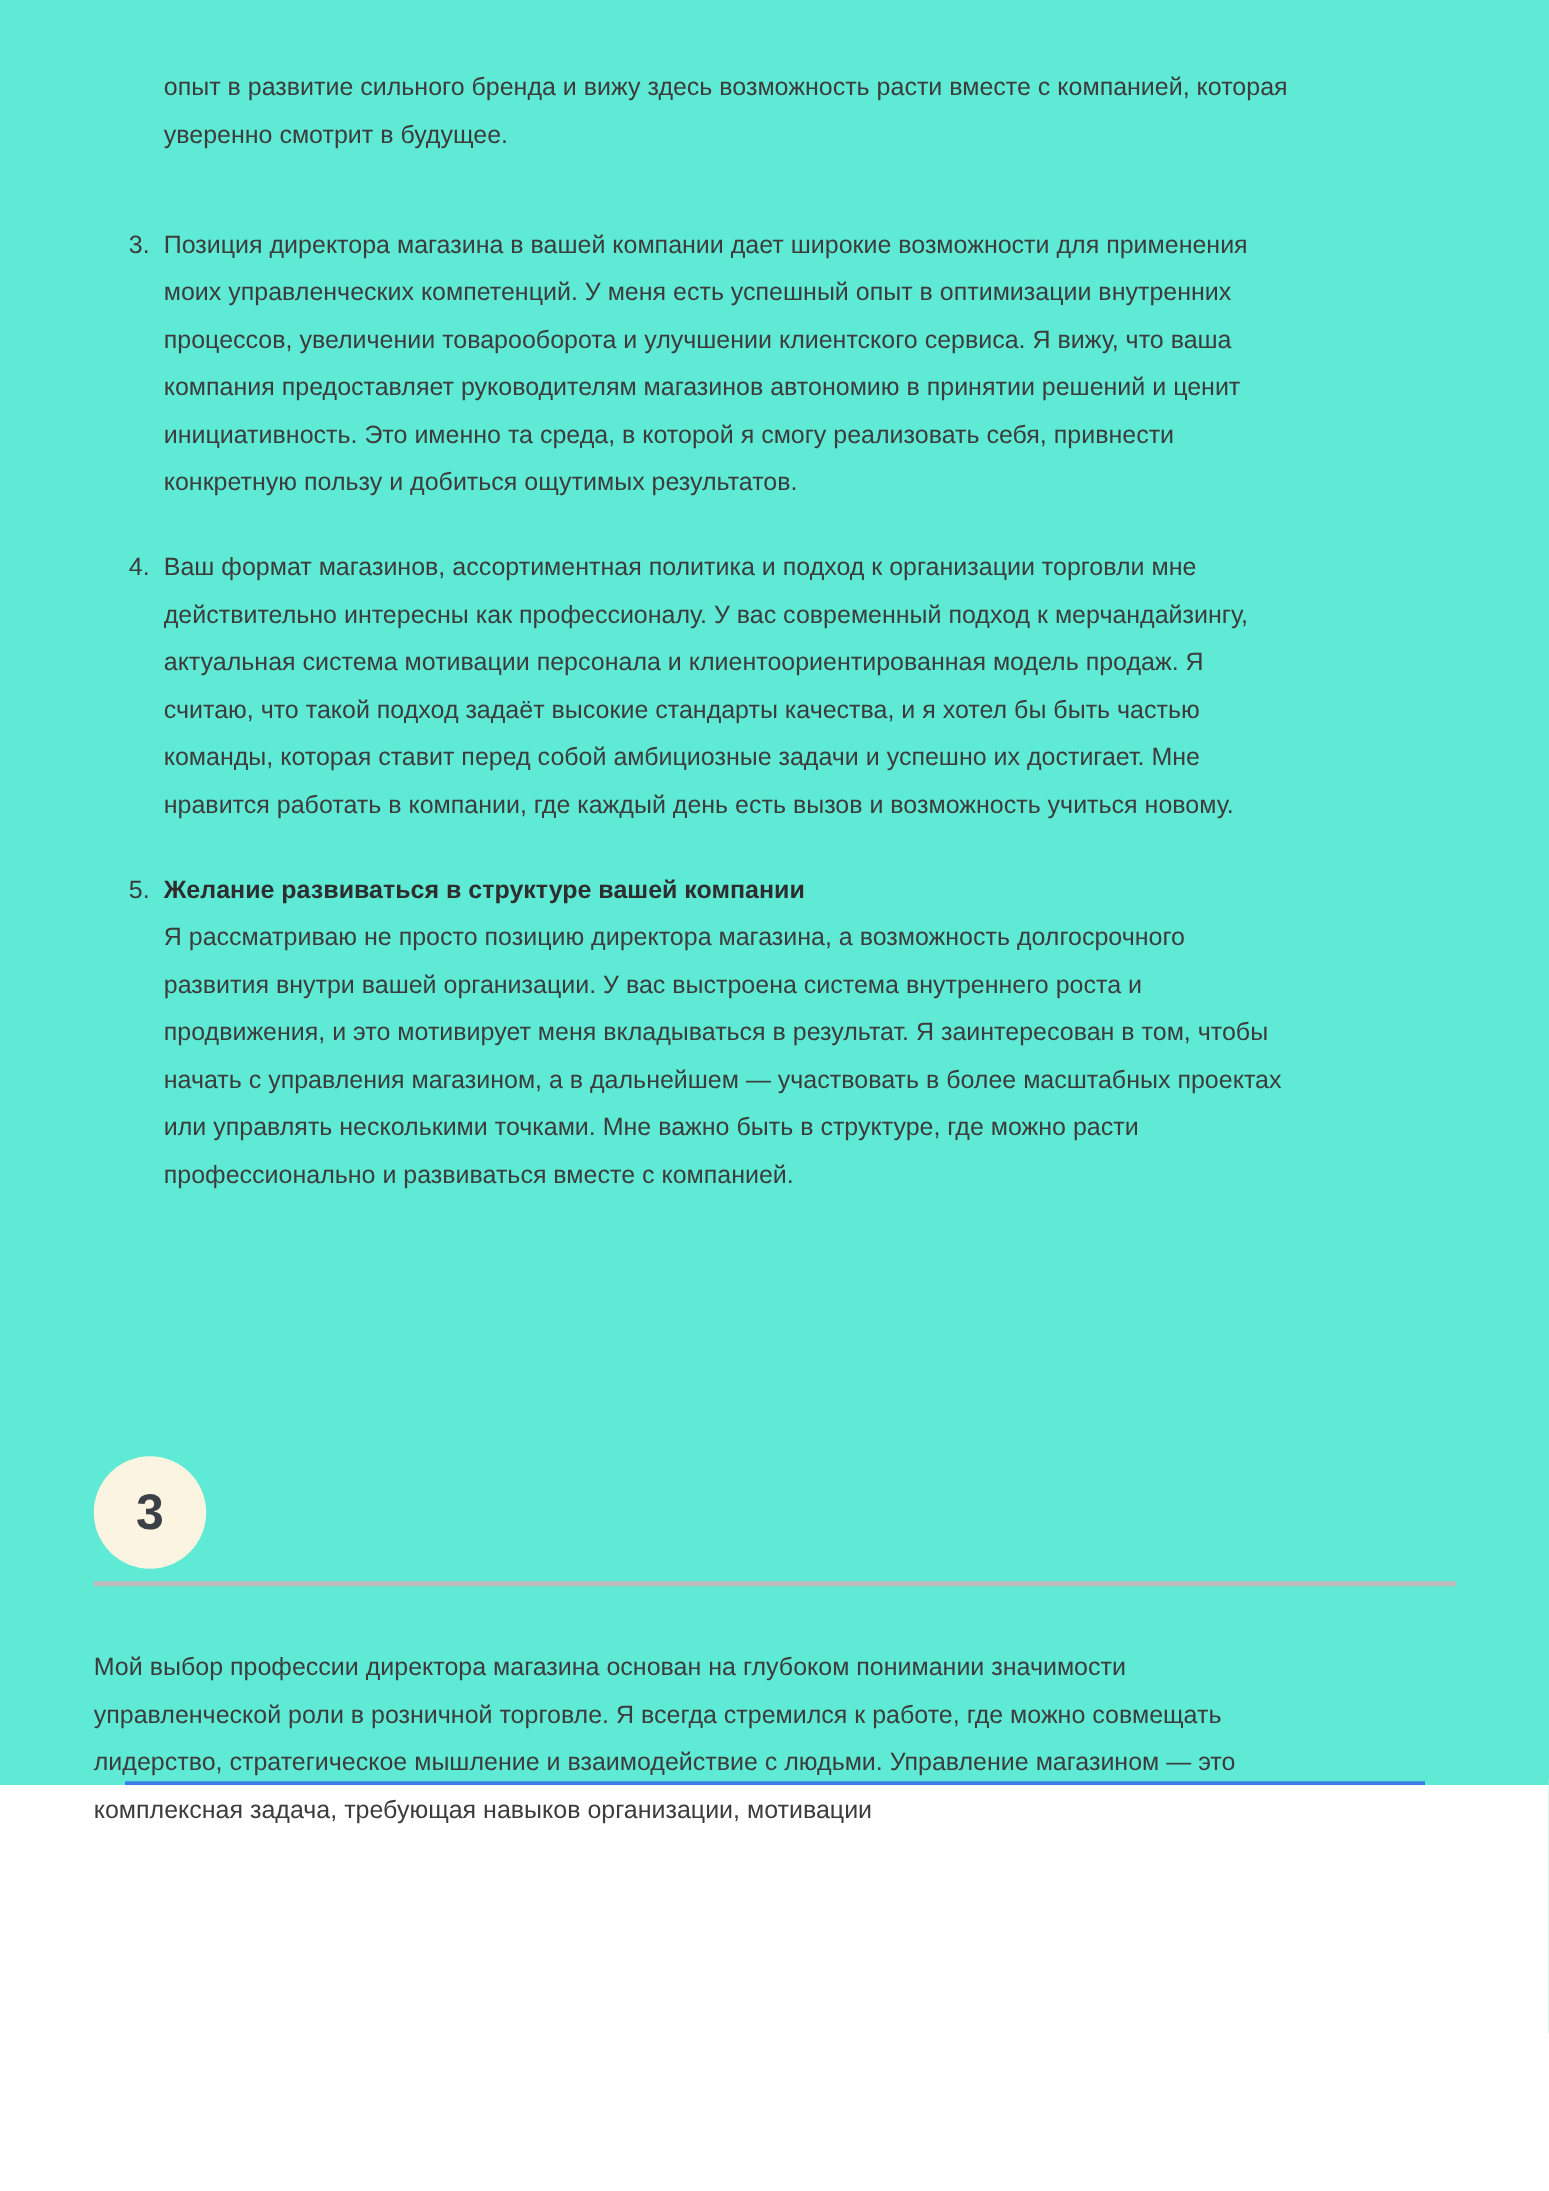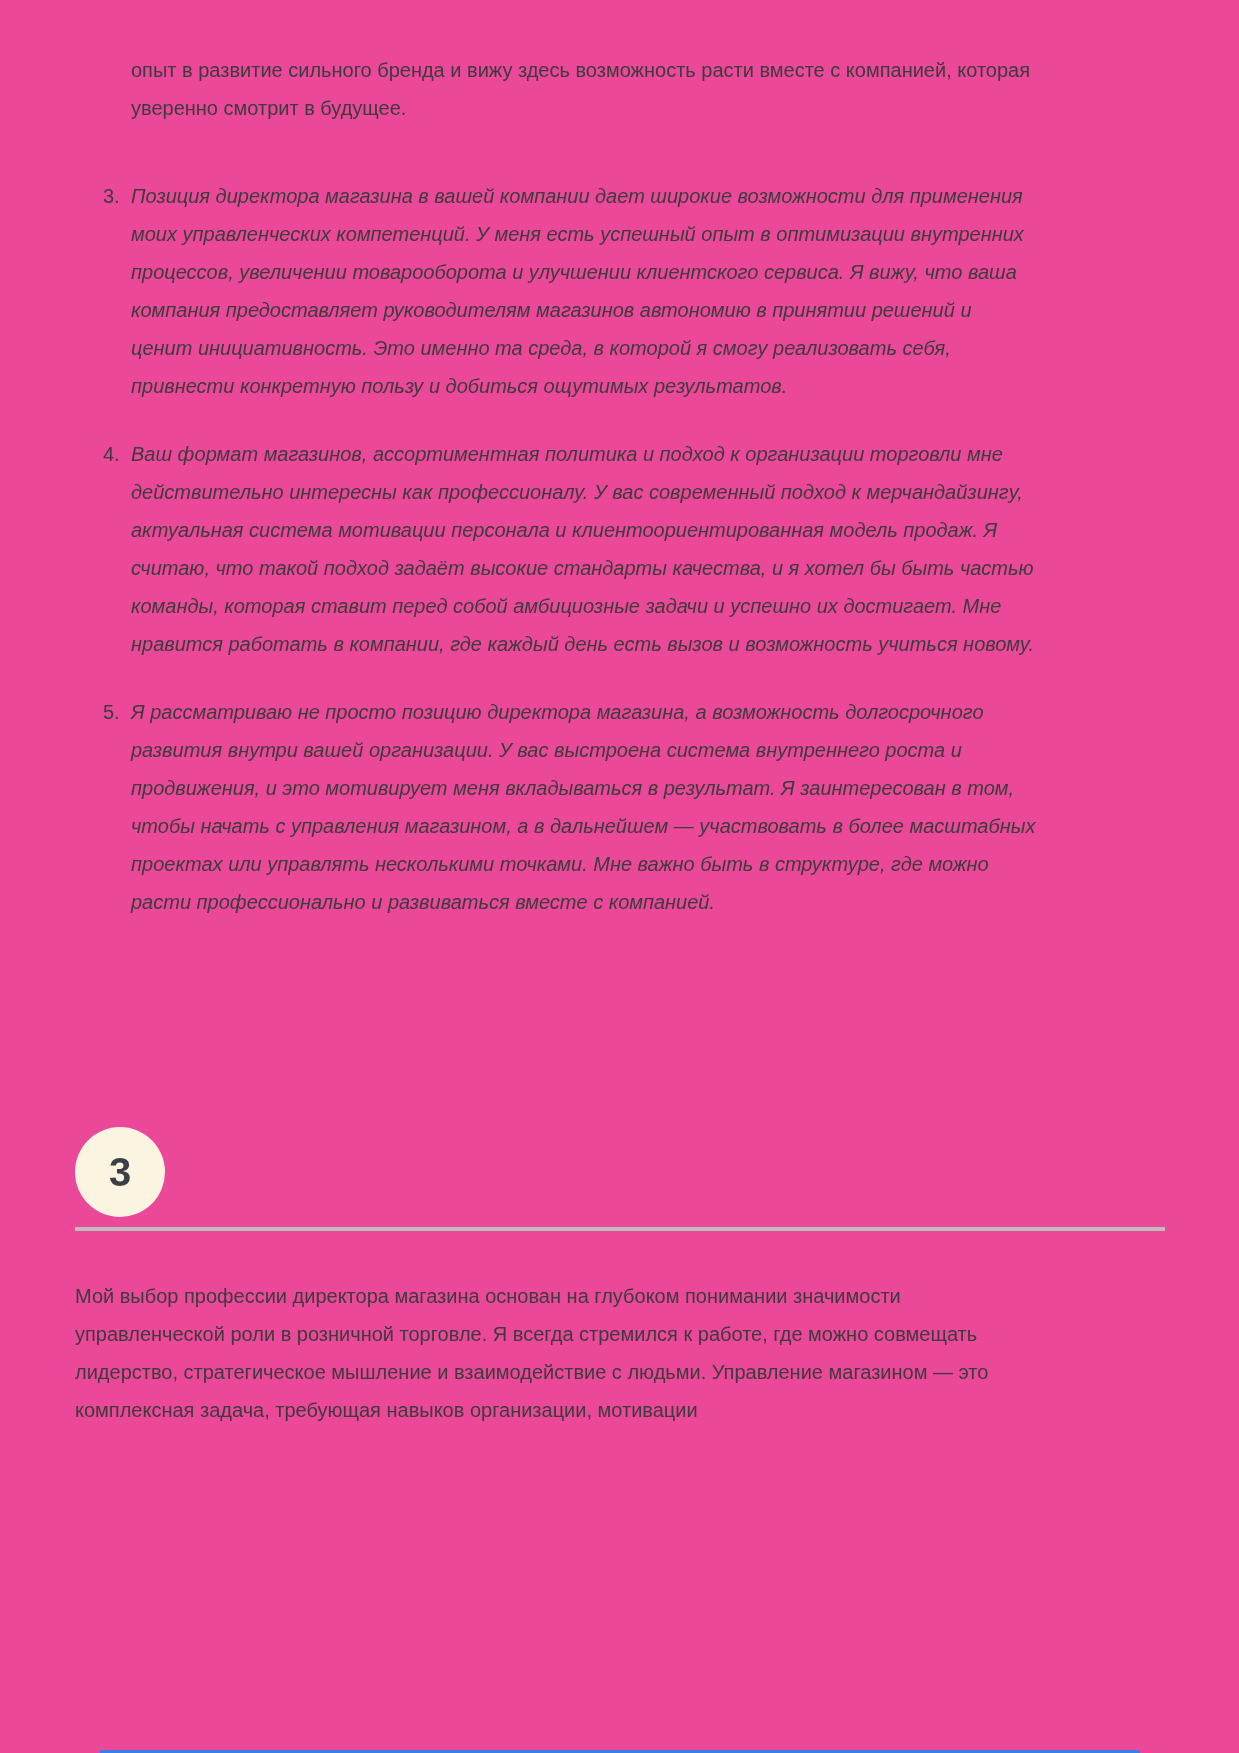--- a/index.html
+++ b/index.html
@@ -7,22 +7,22 @@
     width: 1239px;
     height: 1753px;
     background: #ffffff;
     font-family: "Liberation Sans", "DejaVu Sans", sans-serif;
     color: #3c3c3c;
     overflow: hidden;
   }
   .canvas {
     position: relative;
     width: 1239px;
-    height: 1753px;
-    background: #ec4899;
+    height: 1428px;
+    background: #5eead4;
   }
   .content {
     position: absolute;
     left: 75px;
     top: 0;
     width: 1090px;
   }
   .body-text {
     font-size: 20px;
     line-height: 38px;
@@ -54,21 +54,20 @@
   .item-title {
     margin: 0;
     font-size: 20px;
     line-height: 38px;
     font-weight: bold;
     color: #2e2e2e;
   }
   .item-body {
     margin: 0;
     max-width: 905px;
-    font-style: italic;
   }
   .section-header {
     display: flex;
     align-items: flex-start;
     margin-top: 196px;
   }
   .section-badge {
     flex-shrink: 0;
     width: 90px;
     height: 90px;
@@ -124,20 +123,21 @@
       <li>
         <span class="item-number">3.</span>
         <p class="body-text item-body">Позиция директора магазина в вашей компании дает широкие возможности для применения моих управленческих компетенций. У меня есть успешный опыт в оптимизации внутренних процессов, увеличении товарооборота и улучшении клиентского сервиса. Я вижу, что ваша компания предоставляет руководителям магазинов автономию в принятии решений и ценит инициативность. Это именно та среда, в которой я смогу реализовать себя, привнести конкретную пользу и добиться ощутимых результатов.</p>
       </li>
       <li>
         <span class="item-number">4.</span>
         <p class="body-text item-body">Ваш формат магазинов, ассортиментная политика и подход к организации торговли мне действительно интересны как профессионалу. У вас современный подход к мерчандайзингу, актуальная система мотивации персонала и клиентоориентированная модель продаж. Я считаю, что такой подход задаёт высокие стандарты качества, и я хотел бы быть частью команды, которая ставит перед собой амбициозные задачи и успешно их достигает. Мне нравится работать в компании, где каждый день есть вызов и возможность учиться новому.</p>
       </li>
       <li>
         <span class="item-number">5.</span>
+        <p class="item-title">Желание развиваться в структуре вашей компании</p>
         <p class="body-text item-body">Я рассматриваю не просто позицию директора магазина, а возможность долгосрочного развития внутри вашей организации. У вас выстроена система внутреннего роста и продвижения, и это мотивирует меня вкладываться в результат. Я заинтересован в том, чтобы начать с управления магазином, а в дальнейшем — участвовать в более масштабных проектах или управлять несколькими точками. Мне важно быть в структуре, где можно расти профессионально и развиваться вместе с компанией.</p>
       </li>
     </ol>
 
     <div class="section-header">
       <div class="section-badge">
         <span>3</span>
       </div>
     </div>
 

